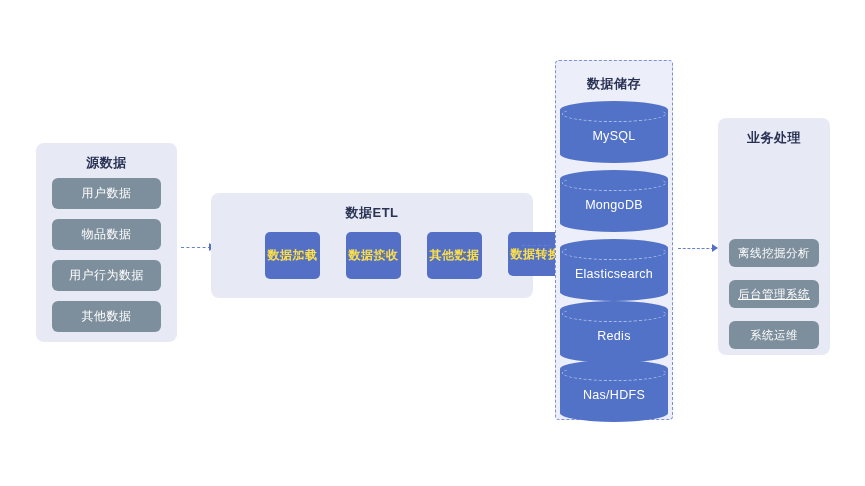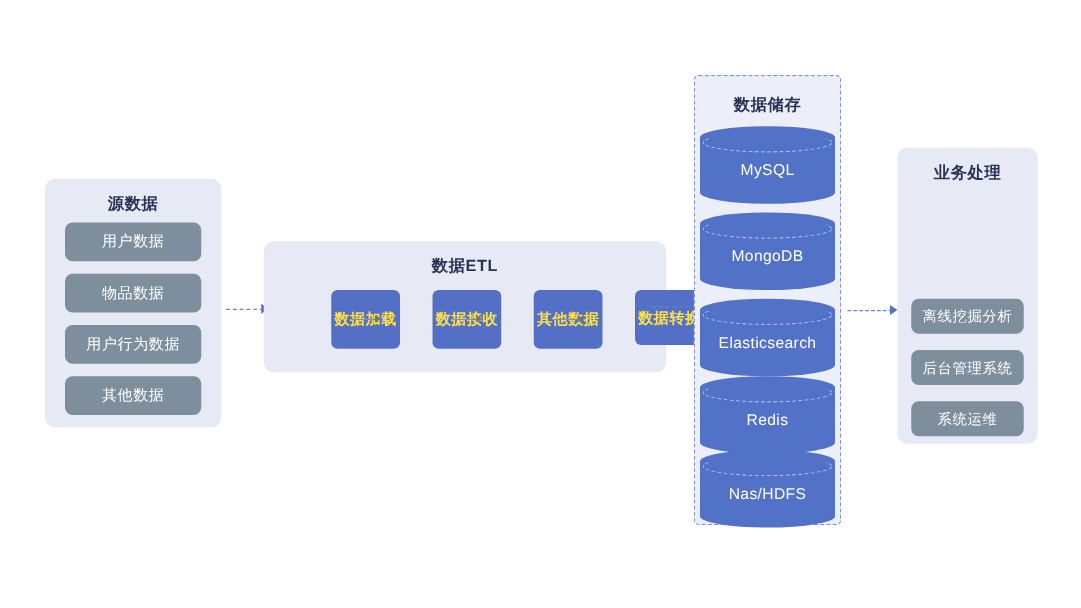--- a/index.html
+++ b/index.html
@@ -238,16 +238,16 @@
     <div class="label">Nas/HDFS</div>
   </div>
 
   <div class="conn-dashed" style="left:678px; top:248px; width:36px;"></div>
   <div class="conn-head" style="left:712px; top:244px;"></div>
 
   <div class="panel" style="left:718px; top:118px; width:112px; height:237px;">
     <div class="panel-title" style="top:11px;">业务处理</div>
   </div>
   <div class="chip" style="left:729px; top:239px; width:90px; height:28px; font-size:11.5px;">离线挖掘分析</div>
-  <div class="chip" style="left:729px; top:280px; width:90px; height:28px; font-size:11.5px;">后台管理系统</div>
+  <div class="chip" style="left:729px; top:280px; width:90px; height:28px; font-size:11.5px;text-decoration:underline;">后台管理系统</div>
   <div class="chip" style="left:729px; top:321px; width:90px; height:28px; font-size:11.5px;">系统运维</div>
 
 </div>
 
 </body></html>

